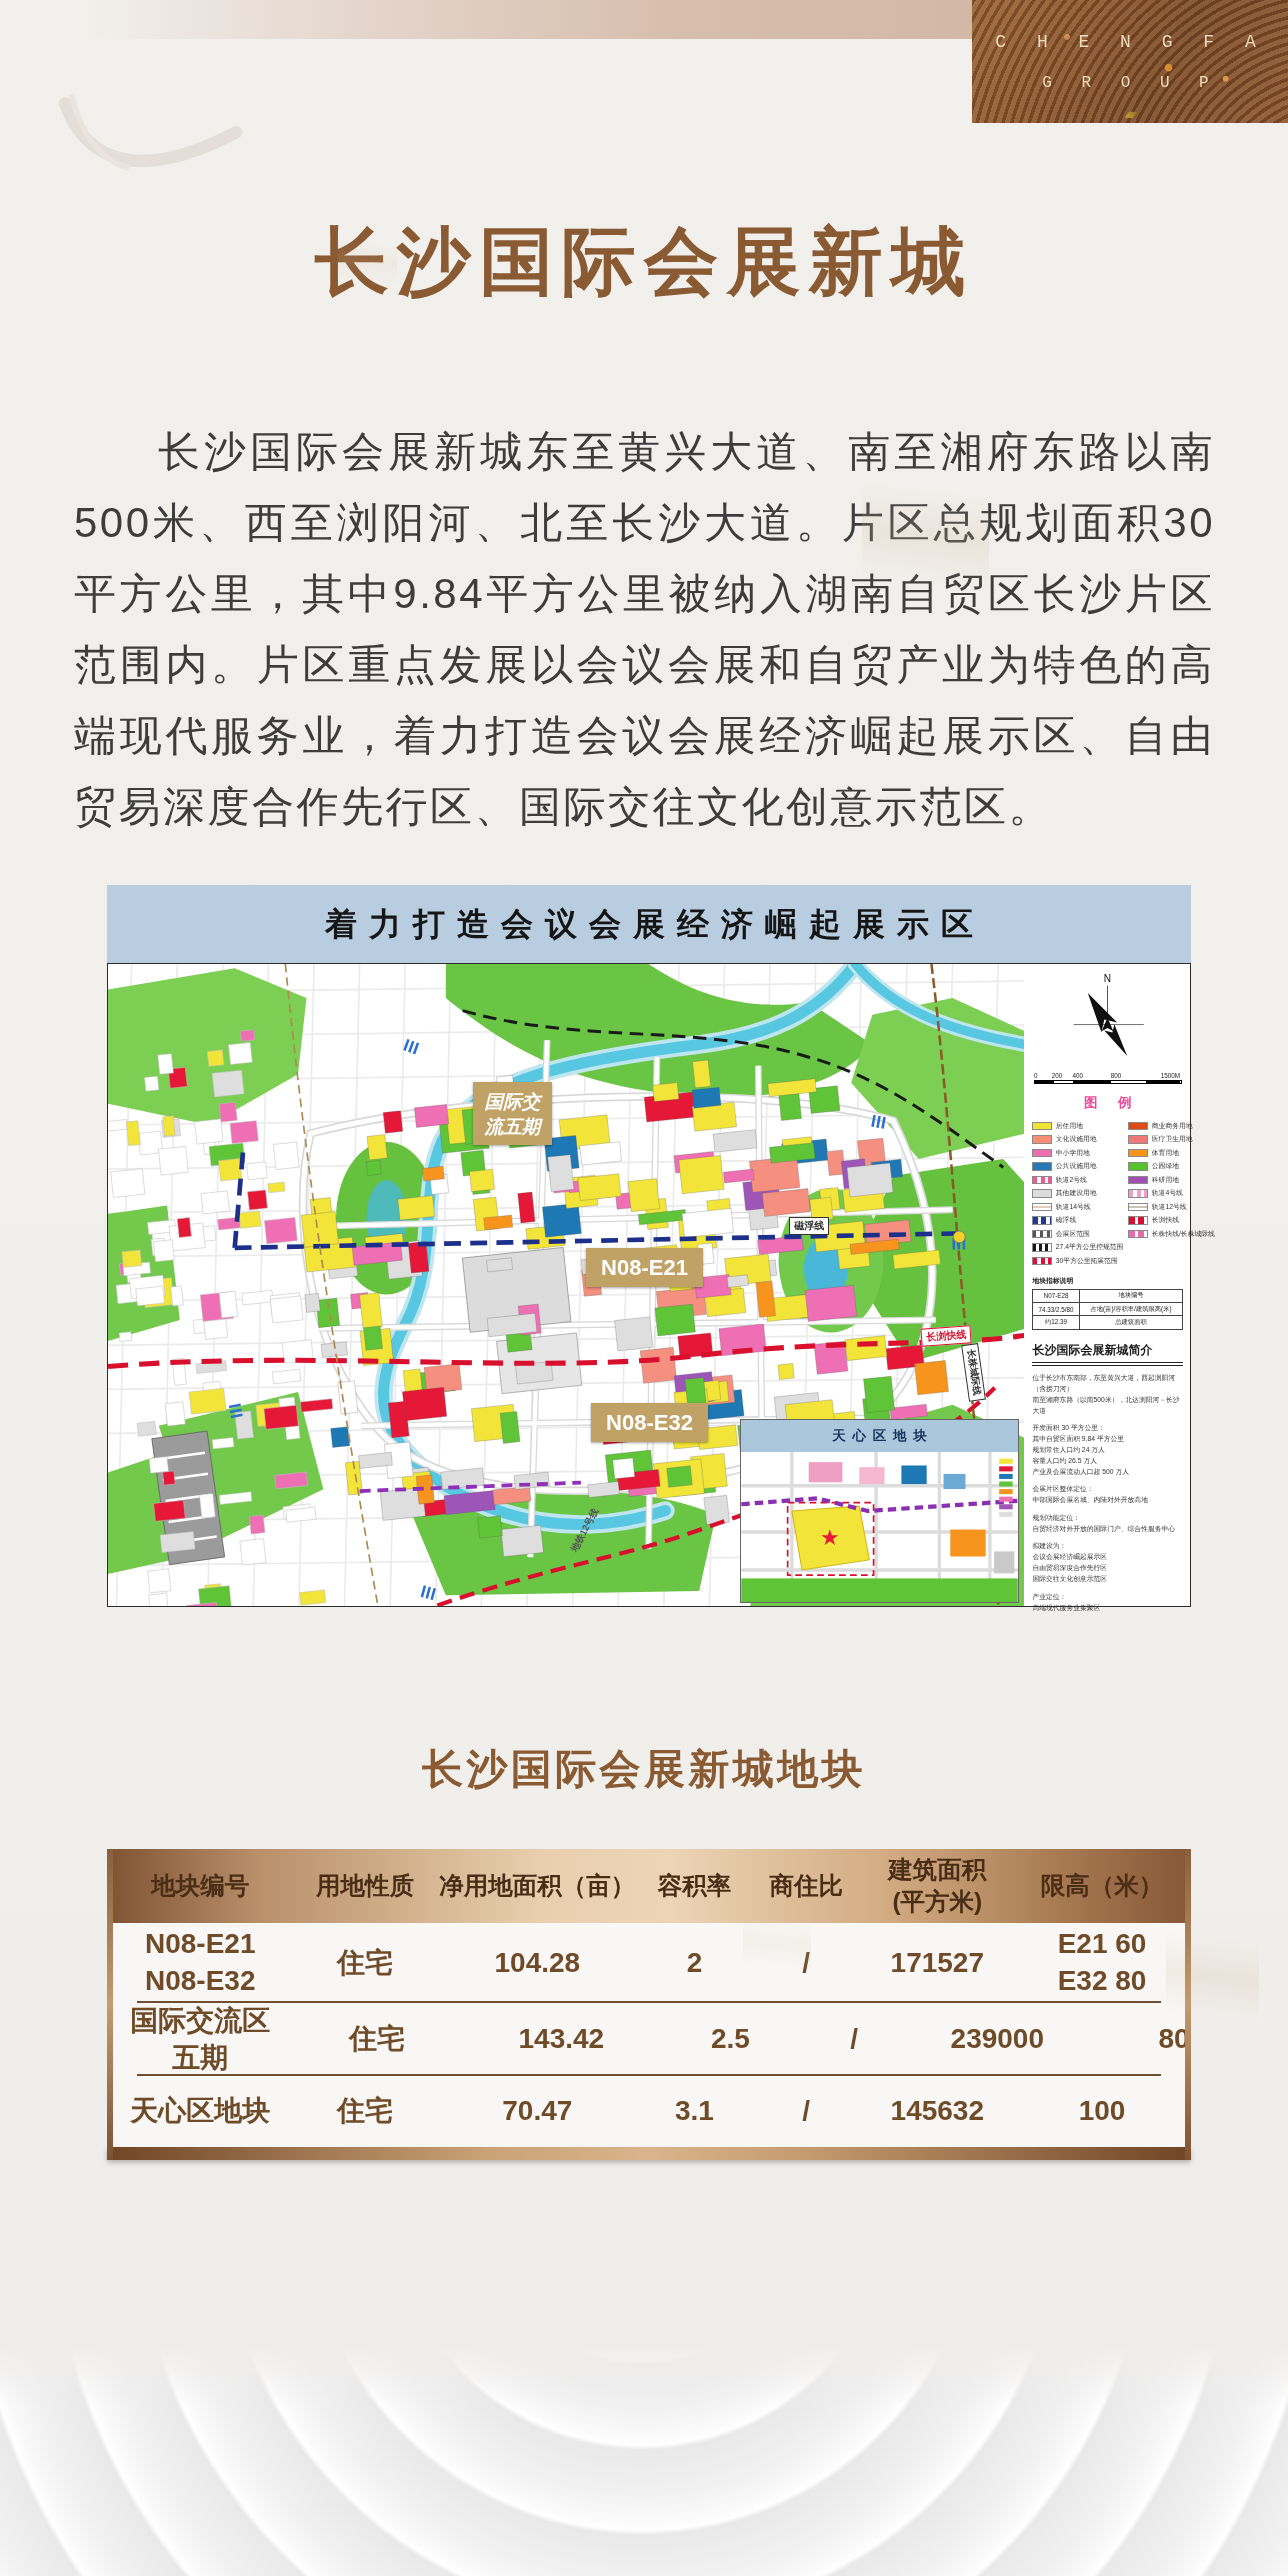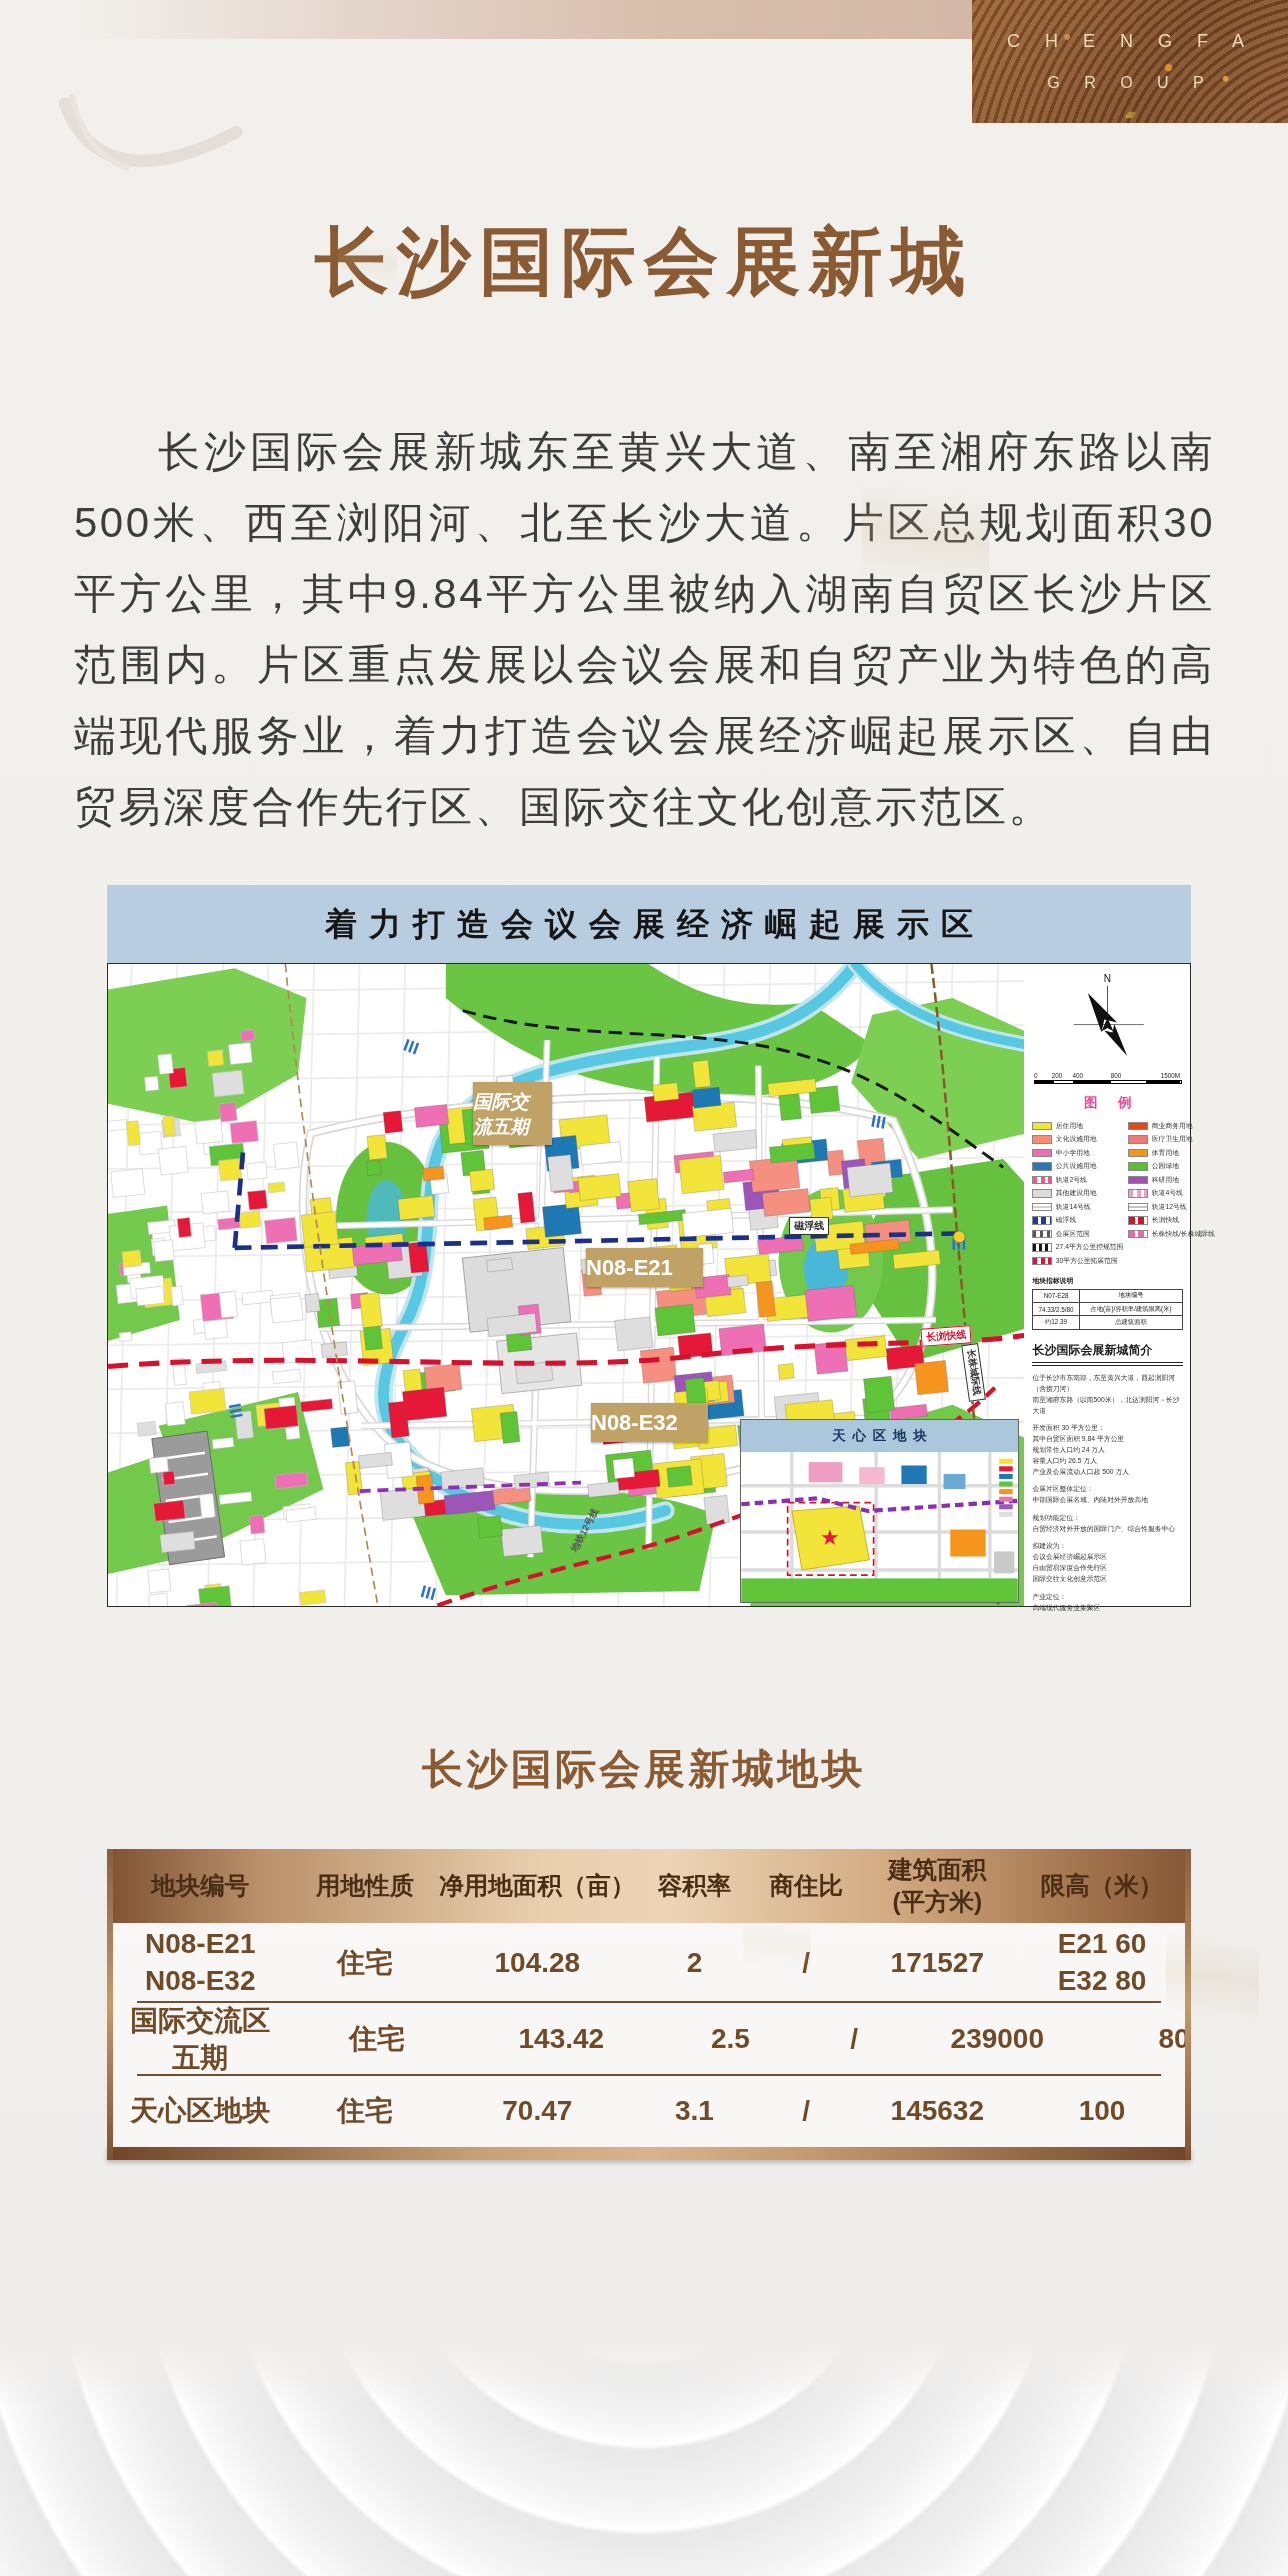--- a/index.html
+++ b/index.html
@@ -13,21 +13,21 @@
   .streak.s1{ left:862px; top:135px; width:127px; height:803px; }
   .streak.s2{ left:1166px; top:1647px; width:93px; height:659px; }
   .streak.s3{ left:338px; top:101px; width:59px; height:321px; opacity:.35; }
   .streak.s4{ left:743px; top:1732px; width:68px; height:422px; opacity:.35; }
 
   
   .top-band{ position:absolute; left:0; top:0; width:973px; height:39px;
     background:linear-gradient(90deg, rgba(216,190,176,0) 8%, rgba(216,190,176,.55) 38%, #d7bdab 70%, #d3b8a8 100%); }
   .brand-logo{ position:absolute; left:972px; top:0; width:317px; height:123px;
     display:flex; flex-direction:column; justify-content:center; align-items:center; gap:22px;
-    color:#ecdcbe; font-family:Liberation Sans, sans-serif;
+    color:#ecdcbe; font-family:Liberation Mono, monospace;
     background:
       radial-gradient(circle at 62% 55%, rgba(224,146,48,.9) 0 3.4px, rgba(0,0,0,0) 4.2px),
       radial-gradient(circle at 80% 64%, rgba(230,160,70,.9) 0 2.5px, rgba(0,0,0,0) 3.4px),
       radial-gradient(circle at 30% 30%, rgba(233,170,90,.65) 0 2.5px, rgba(0,0,0,0) 3.4px),
       repeating-radial-gradient(circle at 115% 175%, rgba(50,24,8,.25) 0 3.4px, rgba(255,235,200,.10) 3.4px 8.4px),
       linear-gradient(120deg,#9a6134,#7c4a27 60%,#8a5530); }
   .brand-line{ letter-spacing:10px; font-size:18px; }
   .brand-line.l2{ font-size:16px; }
   .brand-leaf{ position:absolute; bottom:4.2px; left:50%; width:13.5px; height:7.6px; transform:translateX(-50%) rotate(-18deg);
     background:linear-gradient(90deg,#caa23c,#8f6d20); clip-path:polygon(0 60%,45% 0,100% 40%,55% 100%); }
@@ -44,21 +44,21 @@
 
   
   .map-panel{ position:absolute; left:107px; top:885px; width:1084px; }
   .map-header{ height:78px; line-height:78px; background:#b8cddf; text-align:center;
     font-size:32px; font-weight:bold; color:#161616; letter-spacing:12px; text-indent:12px; }
   .map-body{ position:relative; height:644px; background:#fff; border:0.8px solid #2b2b2b; display:flex; }
   .map-stage{ position:relative; width:918px; height:100%; overflow:hidden; }
   .map-stage svg.mapsvg{ position:absolute; inset:0; }
 
   .gold-label{ position:absolute; background:#c0a266; color:#fff; font-weight:bold;
-    display:flex; flex-direction:column; align-items:flex-start; justify-content:center;
+    display:flex; flex-direction:column; align-items:center; justify-content:center;
     box-shadow:0 0.8px 2.5px rgba(0,0,0,.35); }
   .gold-label.ie{ left:365px; top:118px; width:79px; height:63px; font-family:"DejaVu Serif",serif; font-style:italic; font-size:18.6px; line-height:25px; }
   .gold-label.e21{ left:478px; top:284px; width:117px; height:39px; font-size:22px; }
   .gold-label.e32{ left:483px; top:439px; width:117px; height:39px; font-size:22px; }
 
   .map-tag{ position:absolute; background:#fff; border:1.7px solid #333; color:#333;
     font-size:10px; font-weight:bold; padding:0.8px 4.2px; white-space:nowrap; }
   .map-tag.red{ border-color:#d8102e; color:#d8102e; }
   .map-tag.maglev{ left:681px; top:253px; }
   .map-tag.changliu{ left:813px; top:363px; transform:rotate(-4deg); }

